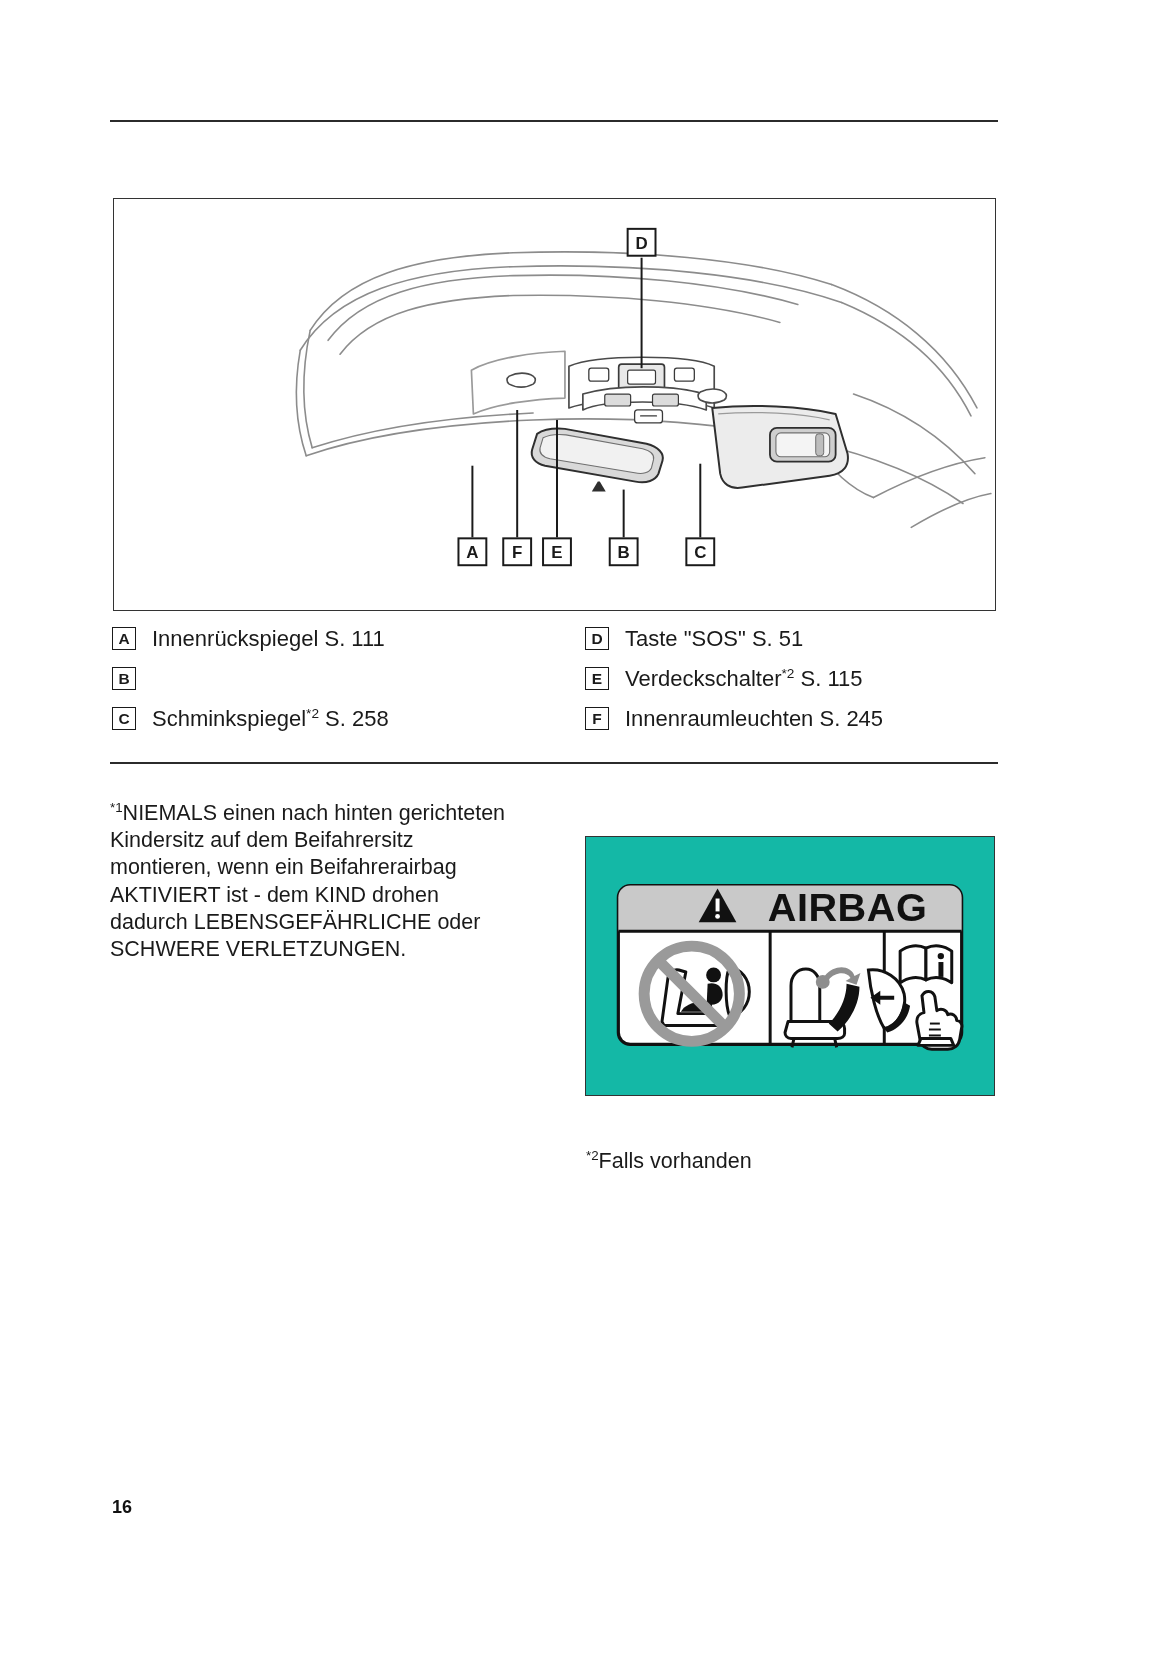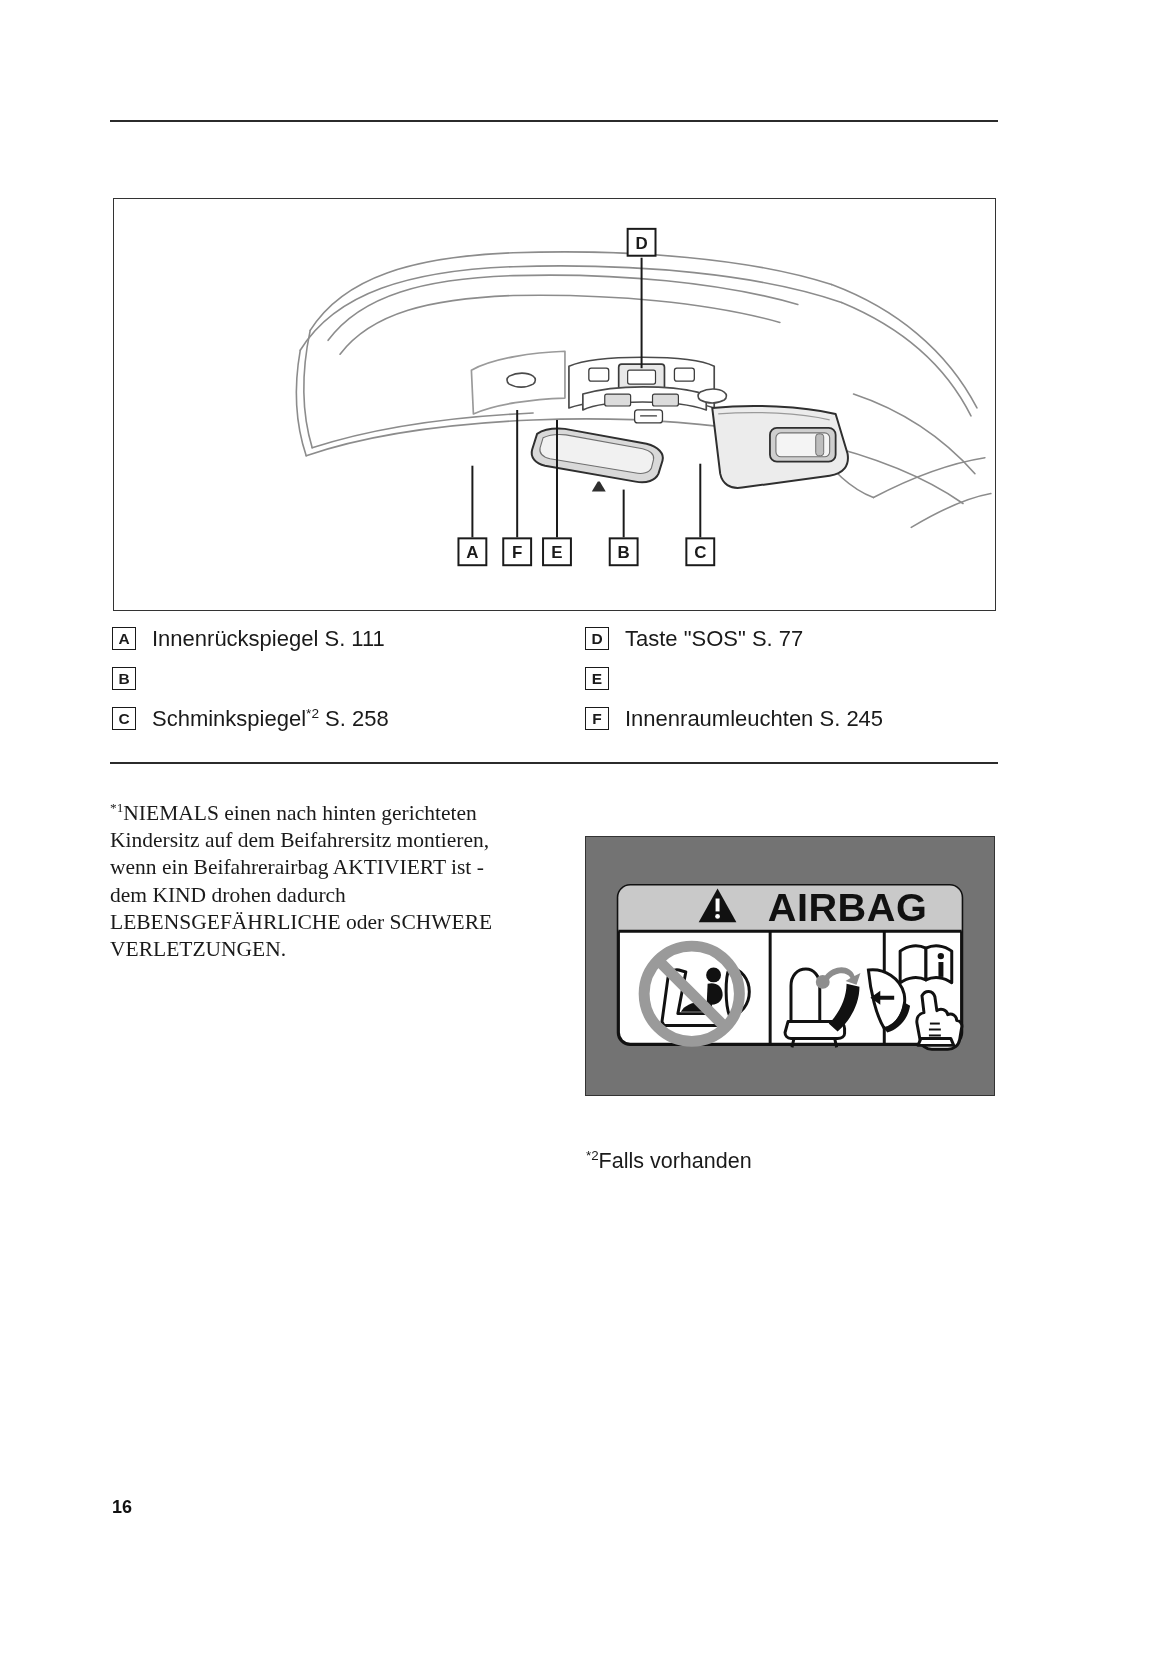--- a/index.html
+++ b/index.html
@@ -124,37 +124,36 @@
   
   .footnote {
     position: absolute;
     left: 110px;
     top: 800px;
     width: 400px;
     font-size: 21.5px;
     line-height: 27.2px;
     color: #1a1a1a;
     white-space: pre-line;
-    font-family: Liberation Serif, serif;
   }
   .footnote sup, .note2 sup {
     font-size: 0.62em;
     vertical-align: super;
     line-height: 0;
   }
 
   
   .airbag-panel {
     position: absolute;
     left: 585px;
     top: 836px;
     width: 410px;
     height: 260px;
     border: 1.6px solid #333333;
-    background: #737373;
+    background: #14b8a6;
     box-sizing: border-box;
   }
   .airbag-panel svg { display: block; width: 100%; height: 100%; }
 
   .note2 {
     position: absolute;
     left: 586px;
     top: 1115px;
     font-size: 21.5px;
     color: #1a1a1a;
@@ -299,25 +298,26 @@
         <span class="tagbox">C</span>
         <span class="legend-text"><span>Schminkspiegel</span><sup>*2</sup>&nbsp;<span>S. 258</span></span>
       </div>
 
     </div>
 
     <div class="legend-col right">
 
       <div class="legend-item">
         <span class="tagbox">D</span>
-        <span class="legend-text"><span>Taste "SOS"</span>&nbsp;<span>S. 77</span></span>
+        <span class="legend-text"><span>Taste "SOS"</span>&nbsp;<span>S. 51</span></span>
       </div>
 
       <div class="legend-item">
         <span class="tagbox">E</span>
+        <span class="legend-text"><span>Verdeckschalter</span><sup>*2</sup>&nbsp;<span>S. 115</span></span>
       </div>
 
       <div class="legend-item">
         <span class="tagbox">F</span>
         <span class="legend-text"><span>Innenraumleuchten</span>&nbsp;<span>S. 245</span></span>
       </div>
 
     </div>
   </div>
 

